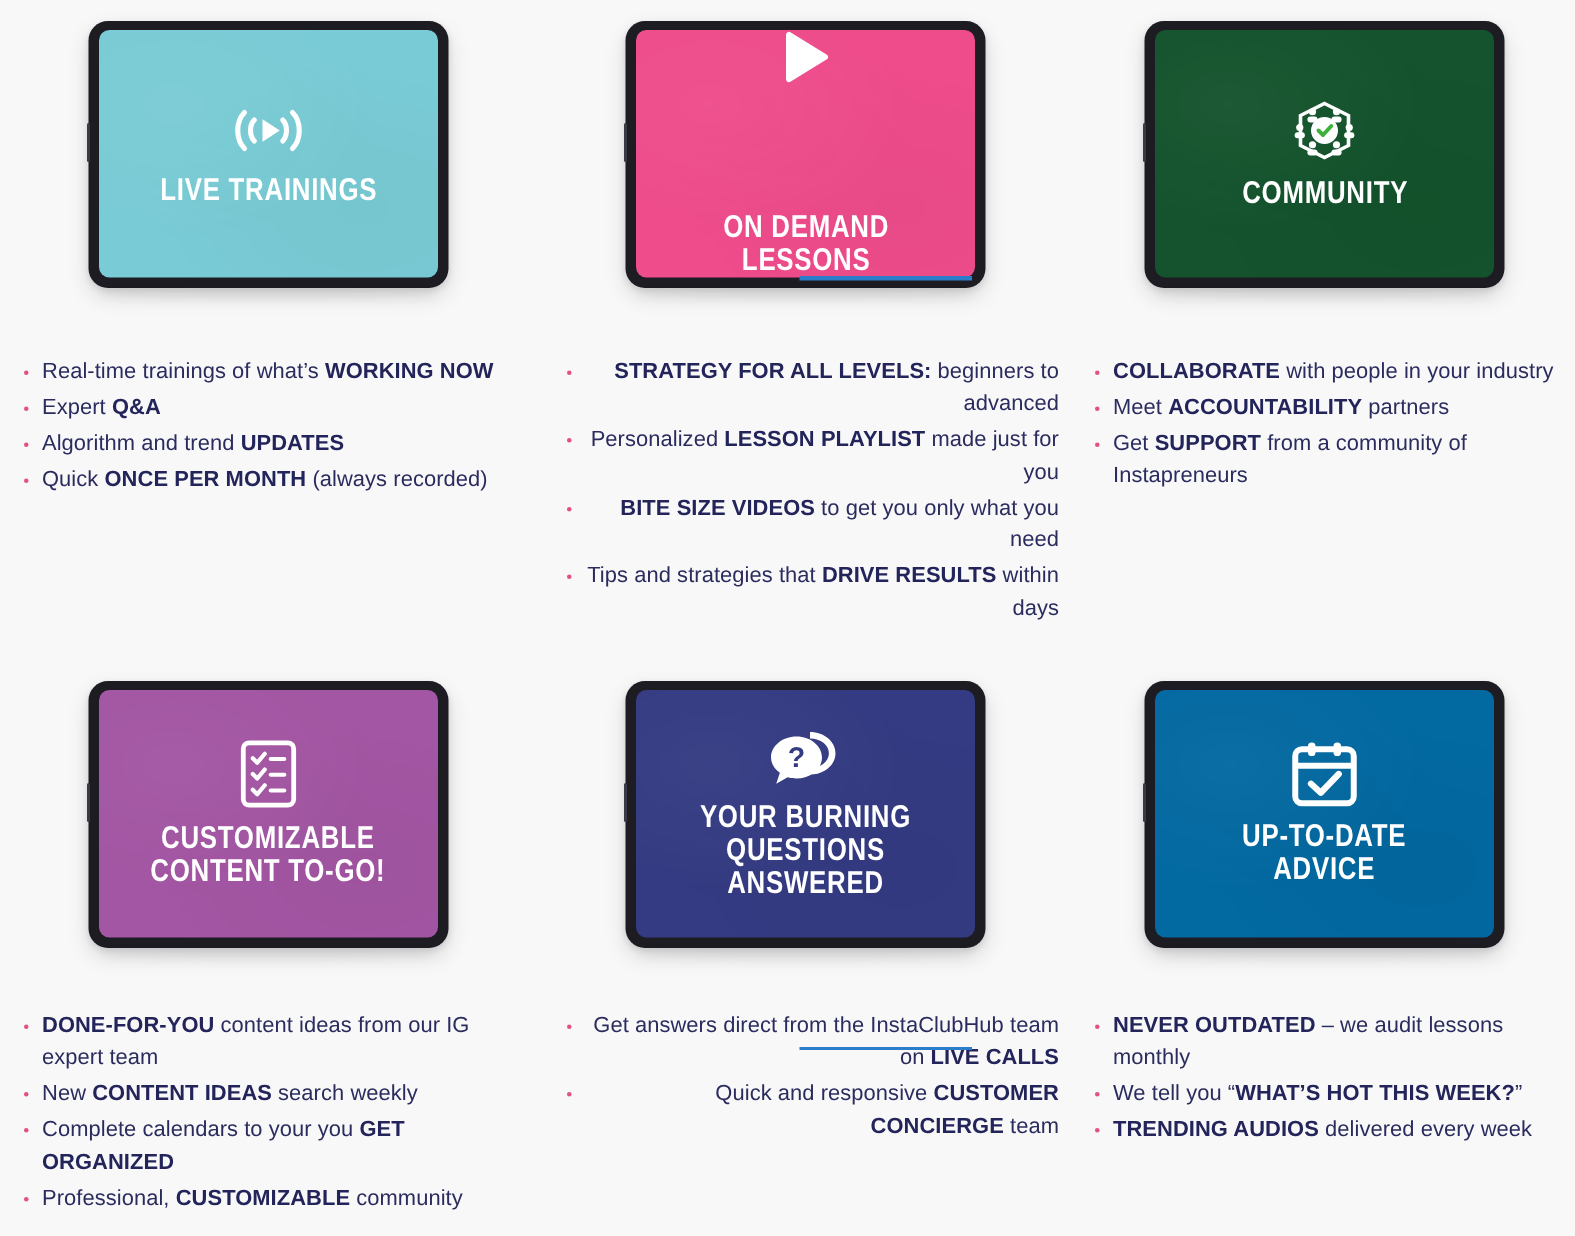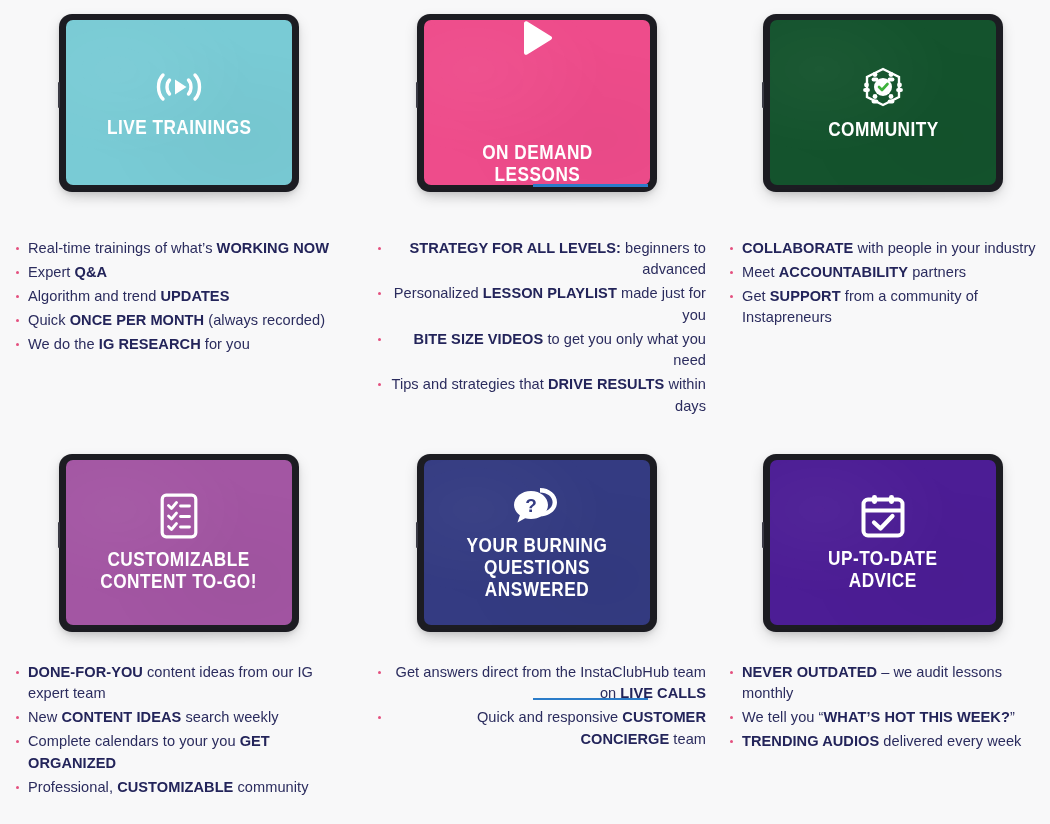--- a/index.html
+++ b/index.html
@@ -115,21 +115,21 @@
     margin: 0;
     padding: 0;
     list-style: none;
     position: relative;
   }
   .col-1 .bullets { padding: 0 12px 0 14px; }
   .col-2 .bullets { padding: 0 10px 0 18px; text-align: right; }
   .col-3 .bullets { padding: 0 1px 0 12px; }
 
   .row-1 .bullets { margin-top: 46px; }
-  .row-2 .bullets { margin-top: 30px; }
+  .row-2 .bullets { margin-top: 42px; }
 
   .bullets li {
     position: relative;
     padding-left: 14px;
     color: #2b2c5e;
     font-size: 14.6px;
     line-height: 1.47;
     margin-bottom: 2.5px;
     letter-spacing: 0.05px;
   }
@@ -188,21 +188,20 @@
           </div>
           <div class="screen-title">LIVE TRAININGS</div>
         </div>
       </div>
     </div>
     <ul class="bullets">
         <li><span>Real-time trainings of what’s </span><b>WORKING NOW</b></li>
         <li><span>Expert </span><b>Q&amp;A</b></li>
         <li><span>Algorithm and trend </span><b>UPDATES</b></li>
         <li><span>Quick </span><b>ONCE PER MONTH</b><span> (always recorded)</span></li>
-        <li><span>We do the </span><b>IG RESEARCH</b><span> for you</span></li>
       </ul>
   </div>
 
   <div class="cell col-2 row-1">
     <div class="tablet-wrap">
       <div class="tablet">
         <div class="screen" style="background: rgb(238, 76, 139); justify-content: space-between;">
           <div class="texture"></div>
           <div class="screen-icon">
             <svg width="34" height="36" viewBox="0 0 34 36" fill="none">
@@ -311,21 +310,21 @@
     </div>
     <ul class="bullets">
         <li><span>Get answers direct from the InstaClubHub team on </span><b>LIVE CALLS</b></li>
         <li><span>Quick and responsive </span><b>CUSTOMER CONCIERGE</b><span> team</span></li>
       </ul>
   </div>
 
   <div class="cell col-3 row-2">
     <div class="tablet-wrap">
       <div class="tablet">
-        <div class="screen" style="background: #4c1d95;">
+        <div class="screen" style="background: #0369a1;">
           <div class="texture"></div>
           <div class="screen-icon">
             <svg width="44" height="44" viewBox="0 0 44 44" fill="none">
               <rect x="11" y="1" width="5" height="9" rx="2.4" fill="#fff"></rect>
               <rect x="28" y="1" width="5" height="9" rx="2.4" fill="#fff"></rect>
               <rect x="2.5" y="5.5" width="39" height="36" rx="4.5" stroke="#fff" stroke-width="4" fill="none"></rect>
               <path d="M2.5 16.5 L41.5 16.5" stroke="#fff" stroke-width="4"></path>
               <path d="M13 28.5 L19.5 34.5 L31.5 22" stroke="#fff" stroke-width="4.2" stroke-linecap="round" stroke-linejoin="round" fill="none"></path>
             </svg>
           </div>

